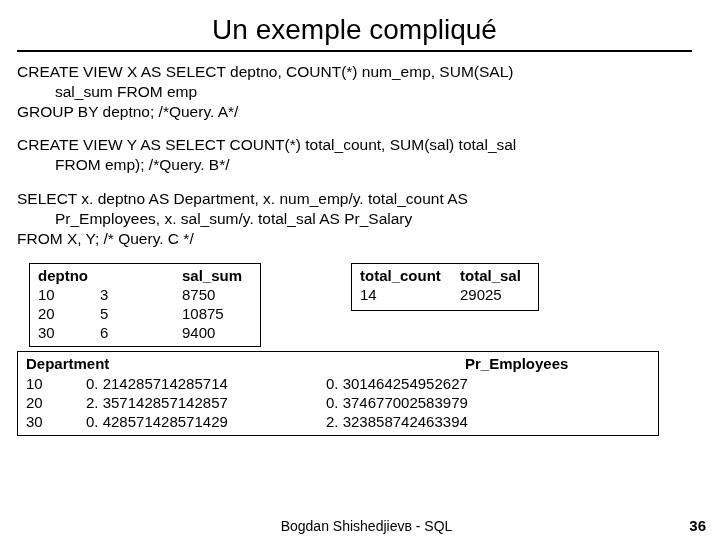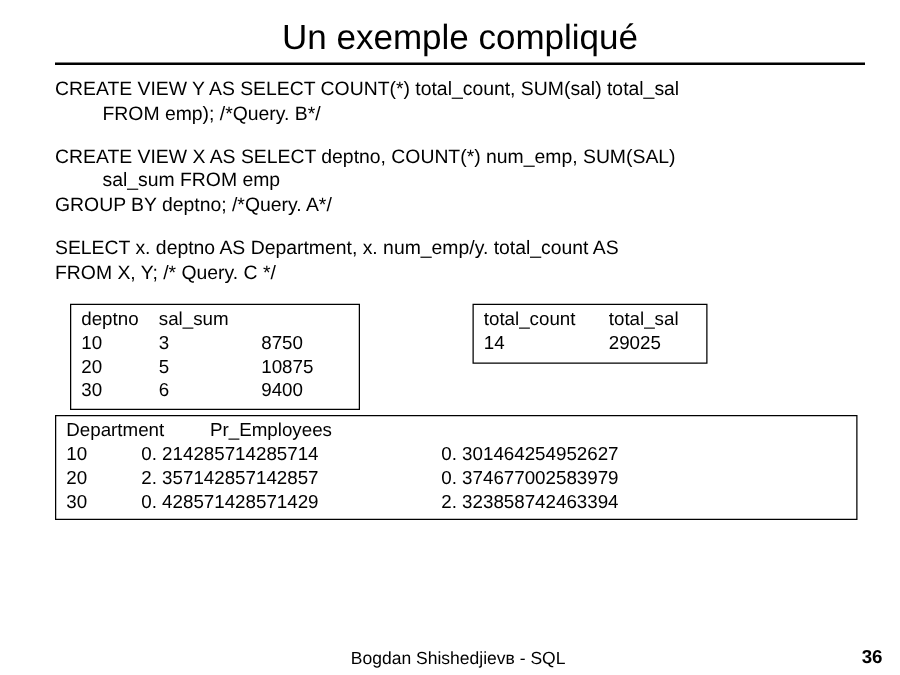--- a/index.html
+++ b/index.html
@@ -7,21 +7,21 @@
     padding: 0;
     width: 720px;
     height: 540px;
     font-family: Arial, Helvetica, sans-serif;
     background: #fff;
     color: #000;
     position: relative;
     overflow: hidden;
   }
   .slide {
-    padding: 8px 28px 0 44px;
+    padding: 8px 28px 0 17px;
   }
   .title {
     font-size: 28px;
     text-align: center;
     margin: 6px 0 4px 0;
     font-weight: normal;
   }
   .rule {
     border: none;
     border-top: 2.5px solid #000;
@@ -54,21 +54,21 @@
     display: flex;
   }
   .c1a { width: 62px; }
   .c2a { width: 82px; }
   .c3a { width: 70px; }
   .c1b { width: 100px; }
   .c2b { width: 70px; }
   .c1c { width: 115px; }
   .c2c { width: 185px; }
   .c3c { width: 150px; }
-  .bold { font-weight: normal; }
+  .bold { font-weight: bold; justify-content: space-between; }
   .footer {
     position: absolute;
     bottom: 6px;
     left: 0;
     right: 0;
     font-size: 14px;
     text-align: center;
     margin-left: 13px;
   }
   .pagenum {
@@ -80,32 +80,33 @@
   }
 </style>
 </head>
 <body>
 
 <div class="slide">
   <h1 class="title">Un exemple compliqué</h1>
   <hr class="rule">
 
   <div class="block">
-    <span>CREATE VIEW  Y AS SELECT COUNT(*) total_count, SUM(sal) total_sal</span><br>
-    <span class="indent">FROM emp); /*Query. B*/</span>
-  </div>
-
-  <div class="block">
     <span>CREATE VIEW X AS SELECT deptno, COUNT(*) num_emp, SUM(SAL)</span><br>
     <span class="indent">sal_sum FROM emp</span>
     <span>GROUP BY deptno; /*Query. A*/</span>
   </div>
 
   <div class="block">
+    <span>CREATE VIEW  Y AS SELECT COUNT(*) total_count, SUM(sal) total_sal</span><br>
+    <span class="indent">FROM emp); /*Query. B*/</span>
+  </div>
+
+  <div class="block">
     <span>SELECT x. deptno AS Department, x. num_emp/y. total_count AS</span><br>
+    <span class="indent">Pr_Employees, x. sal_sum/y. total_sal AS Pr_Salary</span>
     <span>FROM X, Y; /* Query. C */</span>
   </div>
 
   <div class="tables-row" style="padding-left:12px;">
     <div class="tbl">
       <div class="row bold">
         <span class="c1a">deptno</span>
         <span class="c3a">sal_sum</span>
       </div>
       <div class="row">

